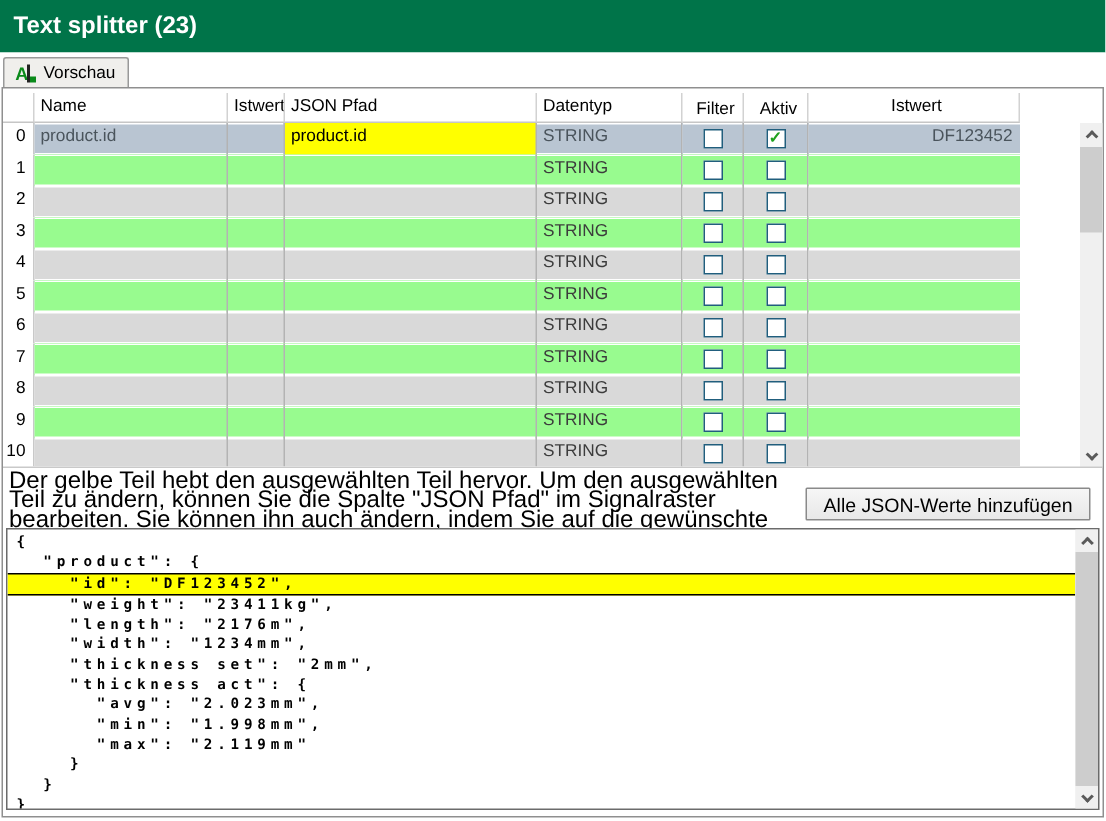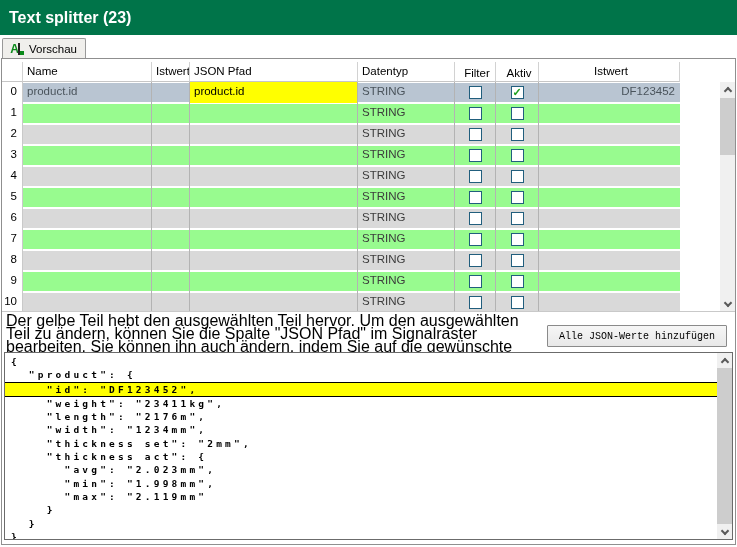--- a/index.html
+++ b/index.html
@@ -55,21 +55,21 @@
   .sthumb { position:absolute; left:0; right:0; background:#cdcdcd; }
   .table-sb .sthumb { top:1px; height:57px; }
   .prev-sb .sthumb { top:0; bottom:0; }
   .chev { width:6px; height:6px; border:solid #5a5a5a; border-width:0 2px 2px 0; display:inline-block; }
   .chev.up { transform:rotate(-135deg); margin-top:3px; }
   .chev.down { transform:rotate(45deg); margin-bottom:2px; }
 
   
   .info-area { flex:0 0 auto; height:41px; display:flex; border-top:1px solid #c9c9c9; }
   .desc { flex:1 1 auto; padding:2px 4px; font-size:16px; line-height:13px; color:#000; max-width:578px; }
-  .add-btn { align-self:flex-end; flex:0 0 auto; margin:0 8px 5px 4px; height:22px; padding:0 11px; font-size:10px; font-family:Liberation Mono, monospace; background:linear-gradient(#f6f6f6,#e8e8e8); border:1px solid #8a8a8a; border-radius:1px; color:#000; }
+  .add-btn { align-self:flex-end; flex:0 0 auto; margin:0 8px 5px 4px; height:22px; padding:0 11px; font-size:13px; font-family:Liberation Sans, sans-serif; background:linear-gradient(#f6f6f6,#e8e8e8); border:1px solid #8a8a8a; border-radius:1px; color:#000; }
 
   
   .preview { flex:1 1 auto; margin:0 2px 4px 2px; border:1px solid #6b6b6b; background:#fff; display:flex; overflow:hidden; }
   .plines { flex:1 1 auto; padding:2px 0 0 6px; font-family:"DejaVu Sans Mono", monospace; font-size:9.5px; font-weight:bold; letter-spacing:3.2px; line-height:13.3px; color:#000; overflow:hidden; }
   .pline { white-space:pre; height:13.3px; }
   .pline.highlight { background:#ffff00; border-top:1px solid #000; border-bottom:1px solid #000; height:15.3px; margin-left:-6px; padding-left:6px; }
 </style>
 </head>
 <body>
 

